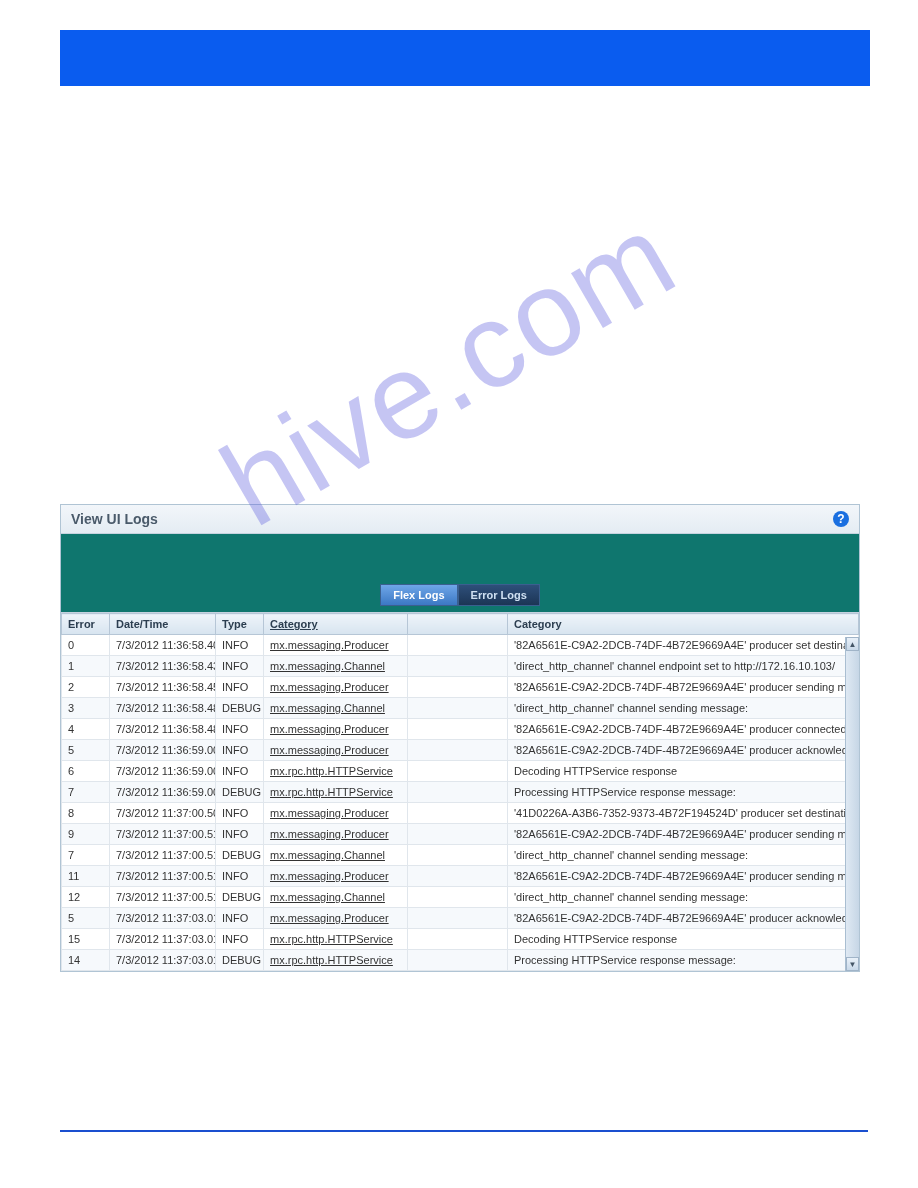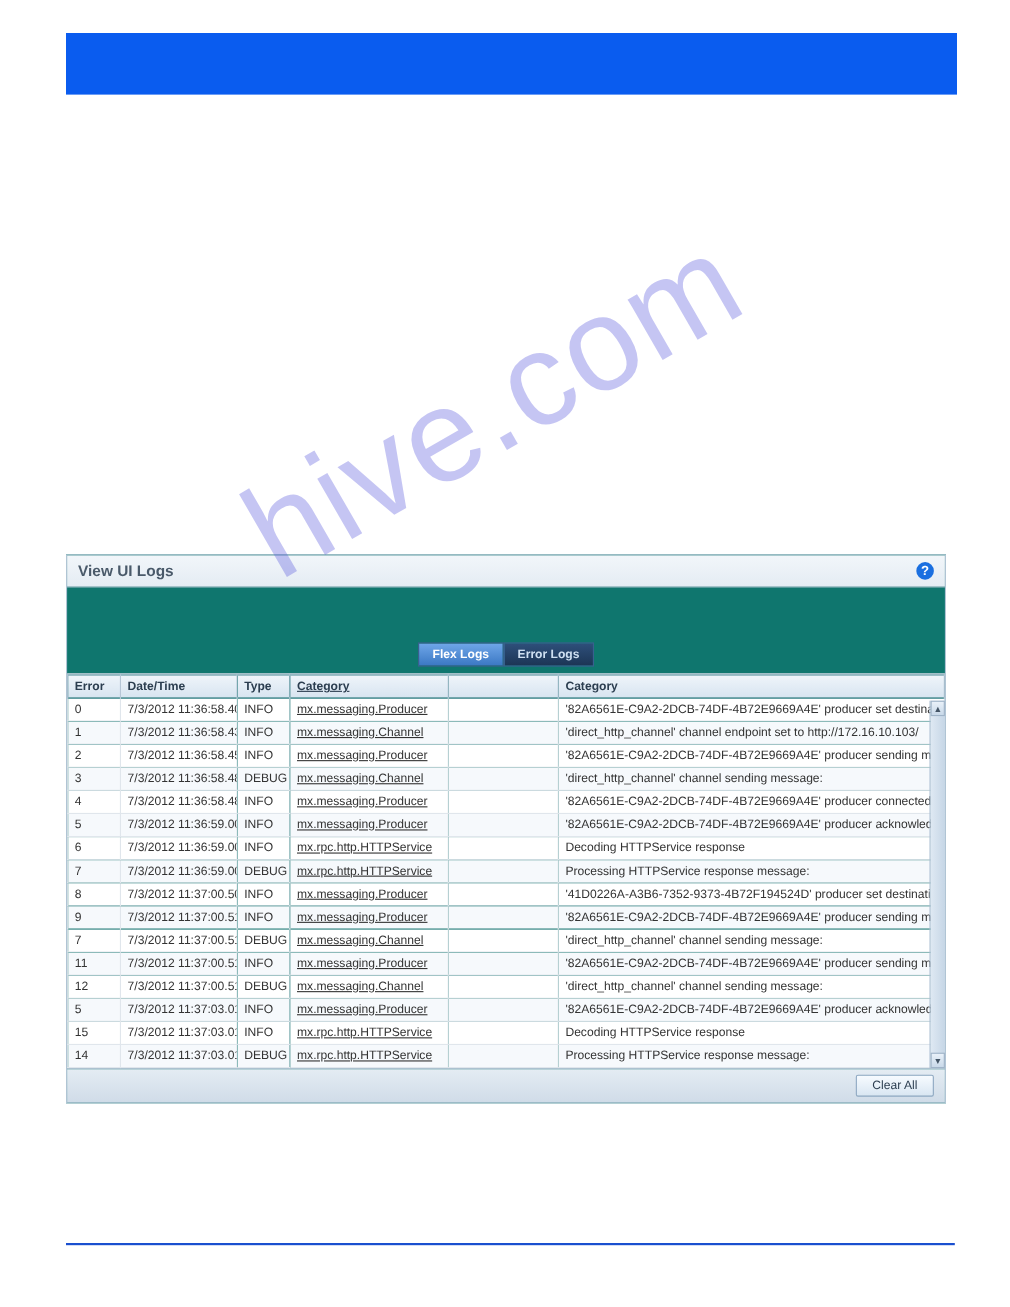--- a/index.html
+++ b/index.html
@@ -319,18 +319,15 @@
             <td class="col-msg">Processing HTTPService response message:</td>
           </tr>
         </tbody>
     </table>
     <div class="scrollbar">
       <div class="scroll-btn">▲</div>
       <div class="scroll-btn">▼</div>
     </div>
   </div>
 
-  <div class="footer-bar">
-    <button class="btn">Clear All</button>
-  </div>
 </div>
 
 <div class="bottom-rule"></div>
 
 </body></html>

